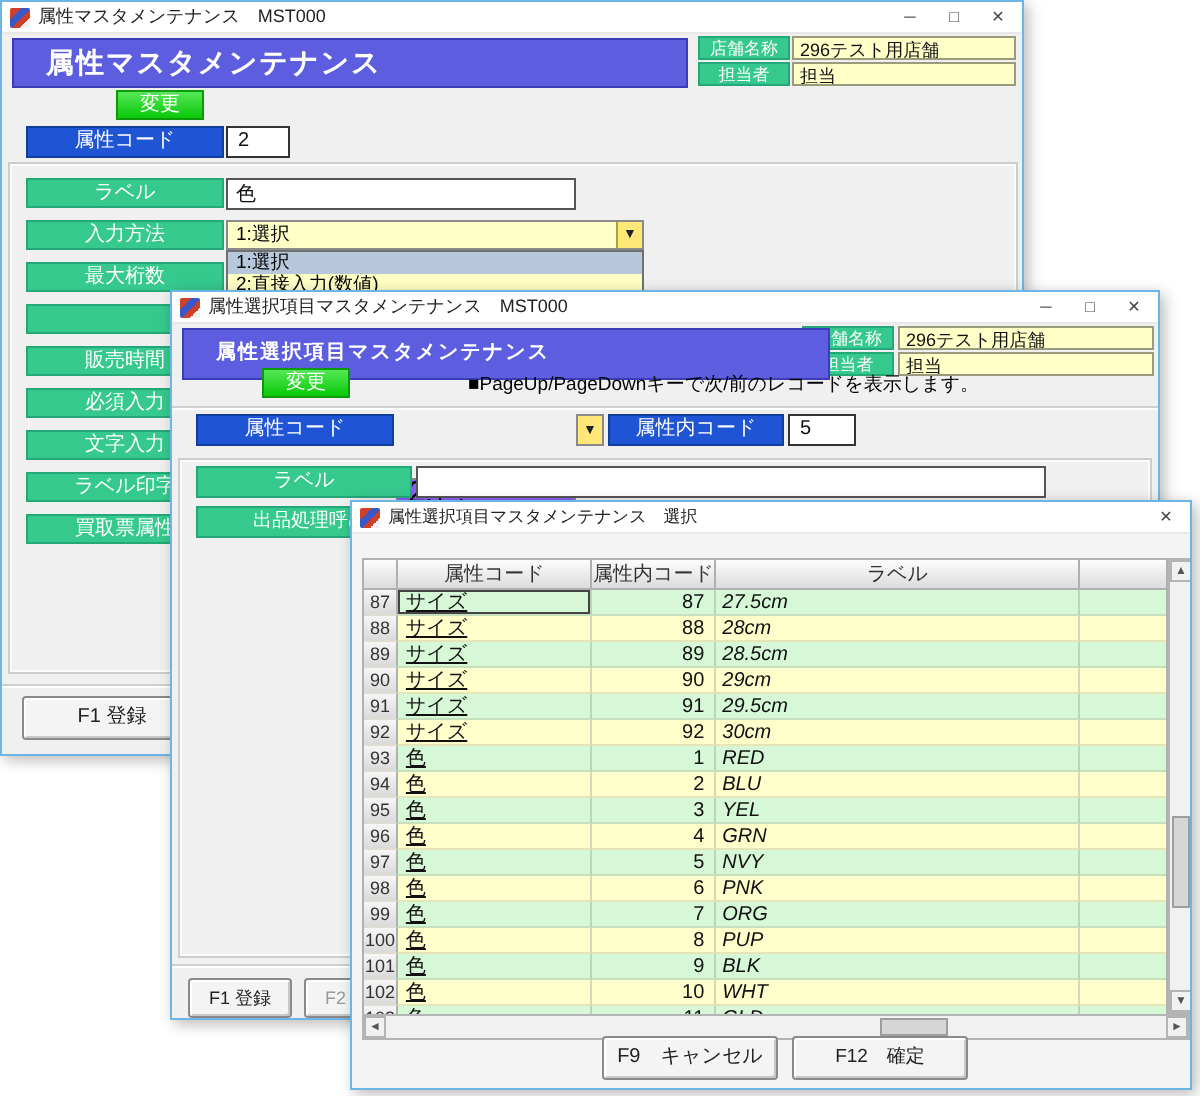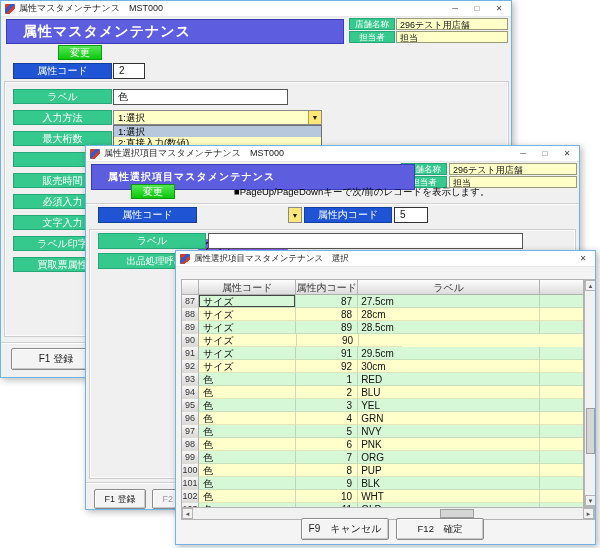--- a/index.html
+++ b/index.html
@@ -65,24 +65,24 @@
             font-size:10px; color:#333; text-align:center; line-height:15px; white-space:nowrap; overflow:hidden; }
   .tbody { position:absolute; left:5px; top:44px; width:403px; height:214px; overflow:hidden;
            border-left:1px solid #b0b0b0; border-right:1px solid #b0b0b0; background:#fff; }
   .trow { display:flex; height:13px; }
   .trow.row-green { background:#d6f8d6; }
   .trow.row-yellow { background:#ffffcc; }
   .tcell { font-size:10px; line-height:13px; white-space:nowrap; overflow:hidden;
            border-right:1px solid rgba(130,130,130,.30); border-bottom:1px solid rgba(150,150,120,.25); }
   .c-num { width:17px; background:linear-gradient(#f6f6f6,#dadada); border-right:1px solid #b0b0b0;
            font-size:9px; color:#333; text-align:center; }
-  .c-attr { width:98px; padding-left:4px; color:#111; }
+  .c-attr { width:98px; padding-left:4px; color:#111;text-decoration:underline; }
   .c-attr.focused { box-shadow:inset 0 0 0 1px #444; }
   .c-code { width:62px; text-align:right; padding-right:5px; color:#111; }
-  .c-lab { width:183px; padding-left:3px; color:#111; }
+  .c-lab { width:183px; padding-left:3px; color:#111;font-style:italic; }
   .c-x { width:43px; border-right:none; }
 
   .vscroll { position:absolute; left:408px; top:28px; width:13px; height:228px;
              background:#f1f1f1; border:1px solid #b4b4b4; }
   .hscroll { position:absolute; left:5px; top:256px; width:414px; height:13px;
              background:#f1f1f1; border:1px solid #b4b4b4; }
   .sarrow { position:absolute; width:11px; height:11px; background:#f1f1f1; border:1px solid #b4b4b4;
             font-size:6px; line-height:10px; text-align:center; color:#555; }
   .sthumb { position:absolute; background:#d6d6d6; border:1px solid #9e9e9e; }
 </style>
@@ -220,20 +220,21 @@
           <div class="tcell c-num">89</div>
           <div class="tcell c-attr">サイズ</div>
           <div class="tcell c-code">89</div>
           <div class="tcell c-lab">28.5cm</div>
           <div class="tcell c-x"></div>
         </div>
         <div class="trow row-yellow">
           <div class="tcell c-num">90</div>
           <div class="tcell c-attr">サイズ</div>
           <div class="tcell c-code">90</div>
+          <div class="tcell c-lab">29cm</div>
           <div class="tcell c-x"></div>
         </div>
         <div class="trow row-green">
           <div class="tcell c-num">91</div>
           <div class="tcell c-attr">サイズ</div>
           <div class="tcell c-code">91</div>
           <div class="tcell c-lab">29.5cm</div>
           <div class="tcell c-x"></div>
         </div>
         <div class="trow row-yellow">

